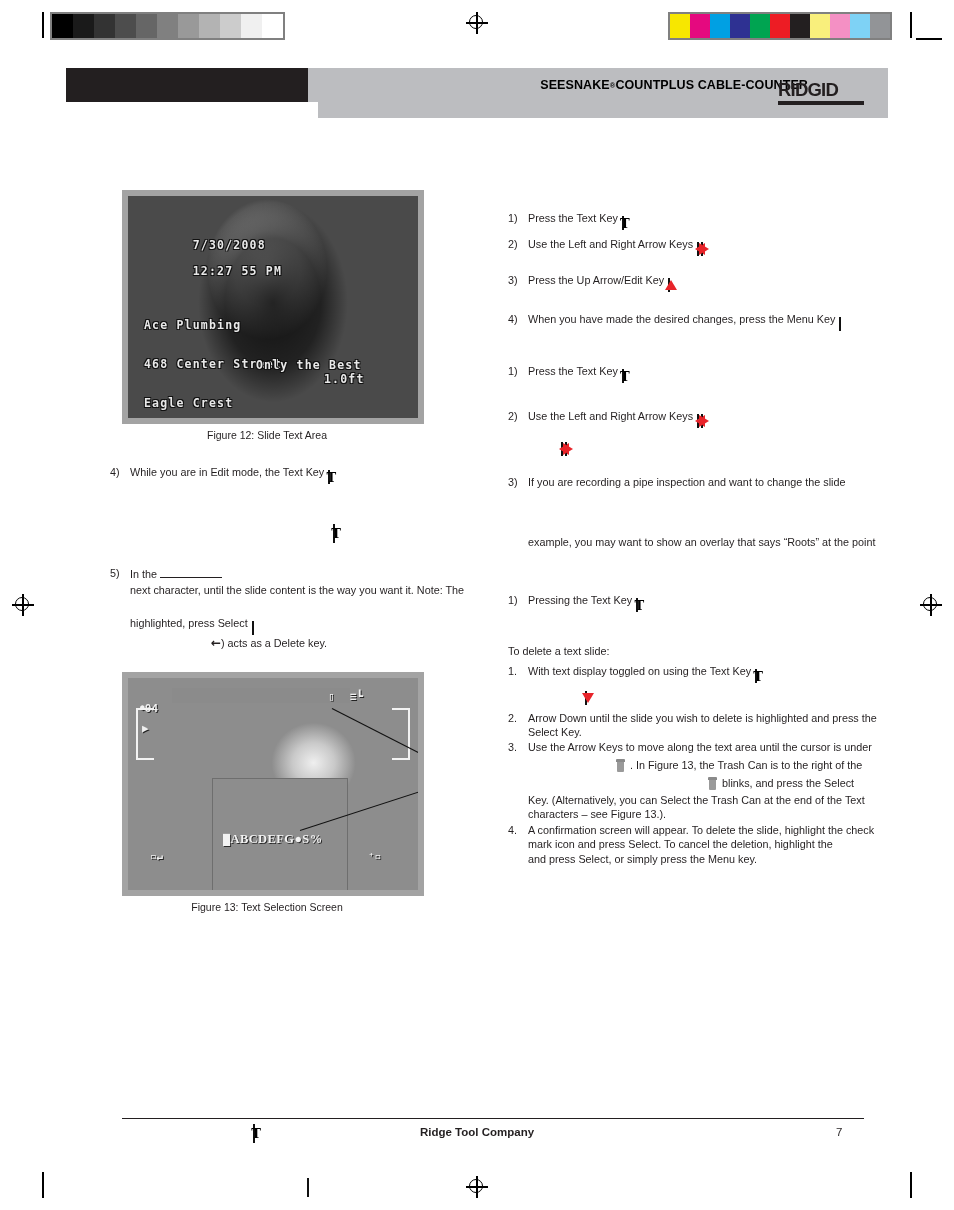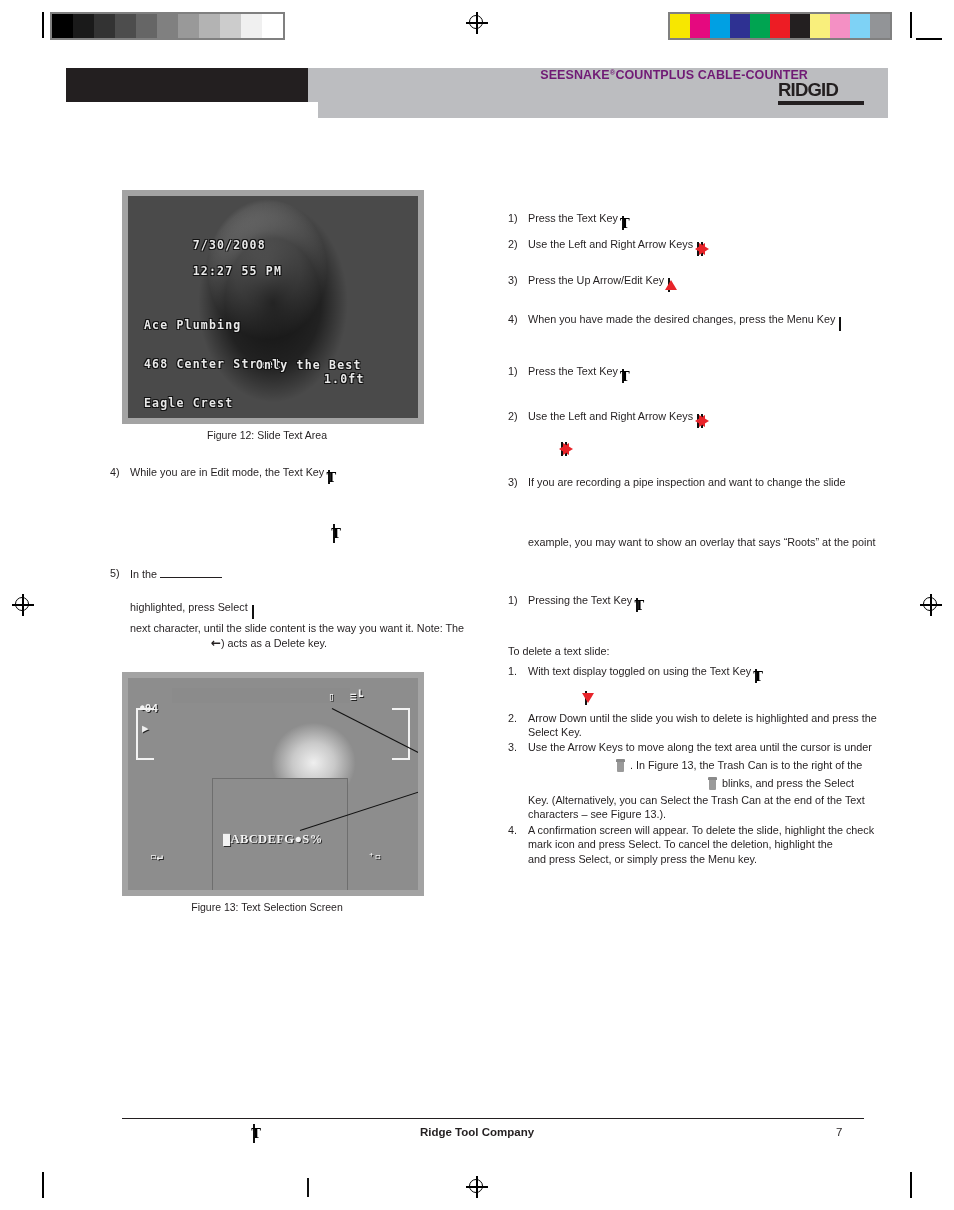--- a/index.html
+++ b/index.html
@@ -26,22 +26,22 @@
   .reg span{position:absolute;left:3px;top:3px;width:14px;height:14px;border:1.5px solid #000;border-radius:50%;box-sizing:border-box;}
 
   .crop-v{position:absolute;width:1.5px;background:#000;}
   .crop-h{position:absolute;height:1.5px;background:#000;}
 
   
   .hdr-black{position:absolute;left:66px;top:68px;width:242px;height:34px;background:#231f20;}
   .hdr-gray{position:absolute;left:308px;top:68px;width:580px;height:34px;background:#bcbdc0;}
   .hdr-gray2{position:absolute;left:318px;top:102px;width:570px;height:16px;background:#bcbdc0;}
   .hdr-title{position:absolute;left:308px;top:68px;width:500px;height:34px;
-     display:flex;align-items:flex-start;justify-content:flex-end;
-     font-weight:bold;font-size:12.5px;letter-spacing:0.1px;color:#701a75;
+     display:flex;align-items:center;justify-content:flex-end;
+     font-weight:bold;font-size:12.5px;letter-spacing:0.1px;color:#000000;
      font-family:"Liberation Sans", sans-serif;}
   .hdr-title sup{font-size:7.5px;vertical-align:super;}
   .logo{position:absolute;left:778px;top:81px;width:86px;}
   .logo .word{font-family:"Liberation Sans", sans-serif;font-weight:bold;font-size:18px;
      letter-spacing:-0.8px;color:#231f20;line-height:19px;
      transform:scaleX(1.03);transform-origin:left center;}
   .logo .bar{height:4px;background:#231f20;margin-top:1px;width:86px;}
 
   
   .col-left{position:absolute;left:110px;top:190px;width:360px;}
@@ -222,29 +222,29 @@
   </div>
 
   <div class="li" style="margin-top:82px;">
     <div class="num">5)</div>
     <div class="txt">
       <span>In the</span>
       <span class="blank"></span>
     </div>
   </div>
 
+  <div class="p ind" style="margin-top:2px;">next character, until the slide content is the way you want it. Note: The</div>
   <div class="p ind" style="margin-top:19px;">
     <span>highlighted, press Select</span>
     <span class="key">
       <span class="key-box"><span class="sel-inner">
             <span class="sel-dot"></span>
           </span></span>
     </span>
   </div>
-  <div class="p ind" style="margin-top:2px;">next character, until the slide content is the way you want it. Note: The</div>
   <div class="p" style="margin-top:1px;text-align:center;padding-right:42px;">
     <span class="delete-arrow">←</span><span>) acts as a Delete key.</span>
   </div>
 
   <div class="fig fig13" style="margin-top:22px;">
     <div class="root-bg"></div>
     <div class="hdrbar"></div>
     <div class="osd-small" style="left:12px;top:12px;margin-top:12px;">
       <span style="font-size:8px;vertical-align:2px;">●</span><span>04</span>
     </div>

